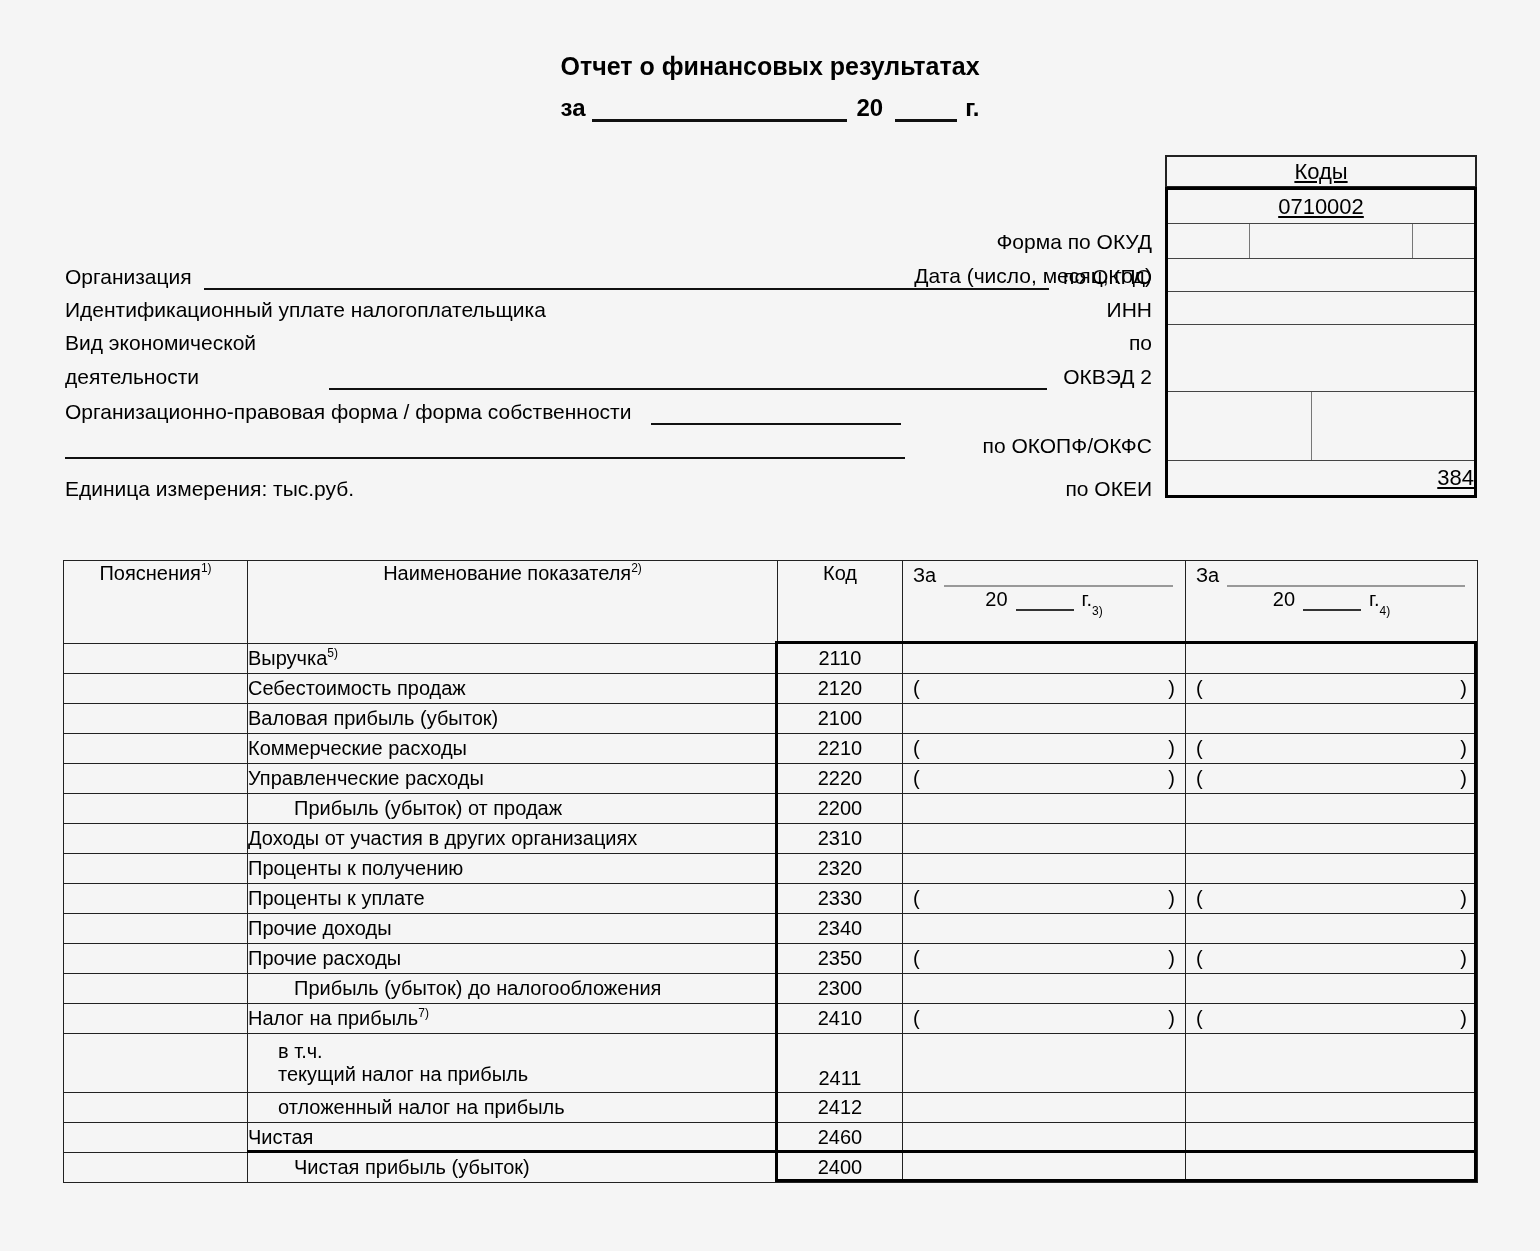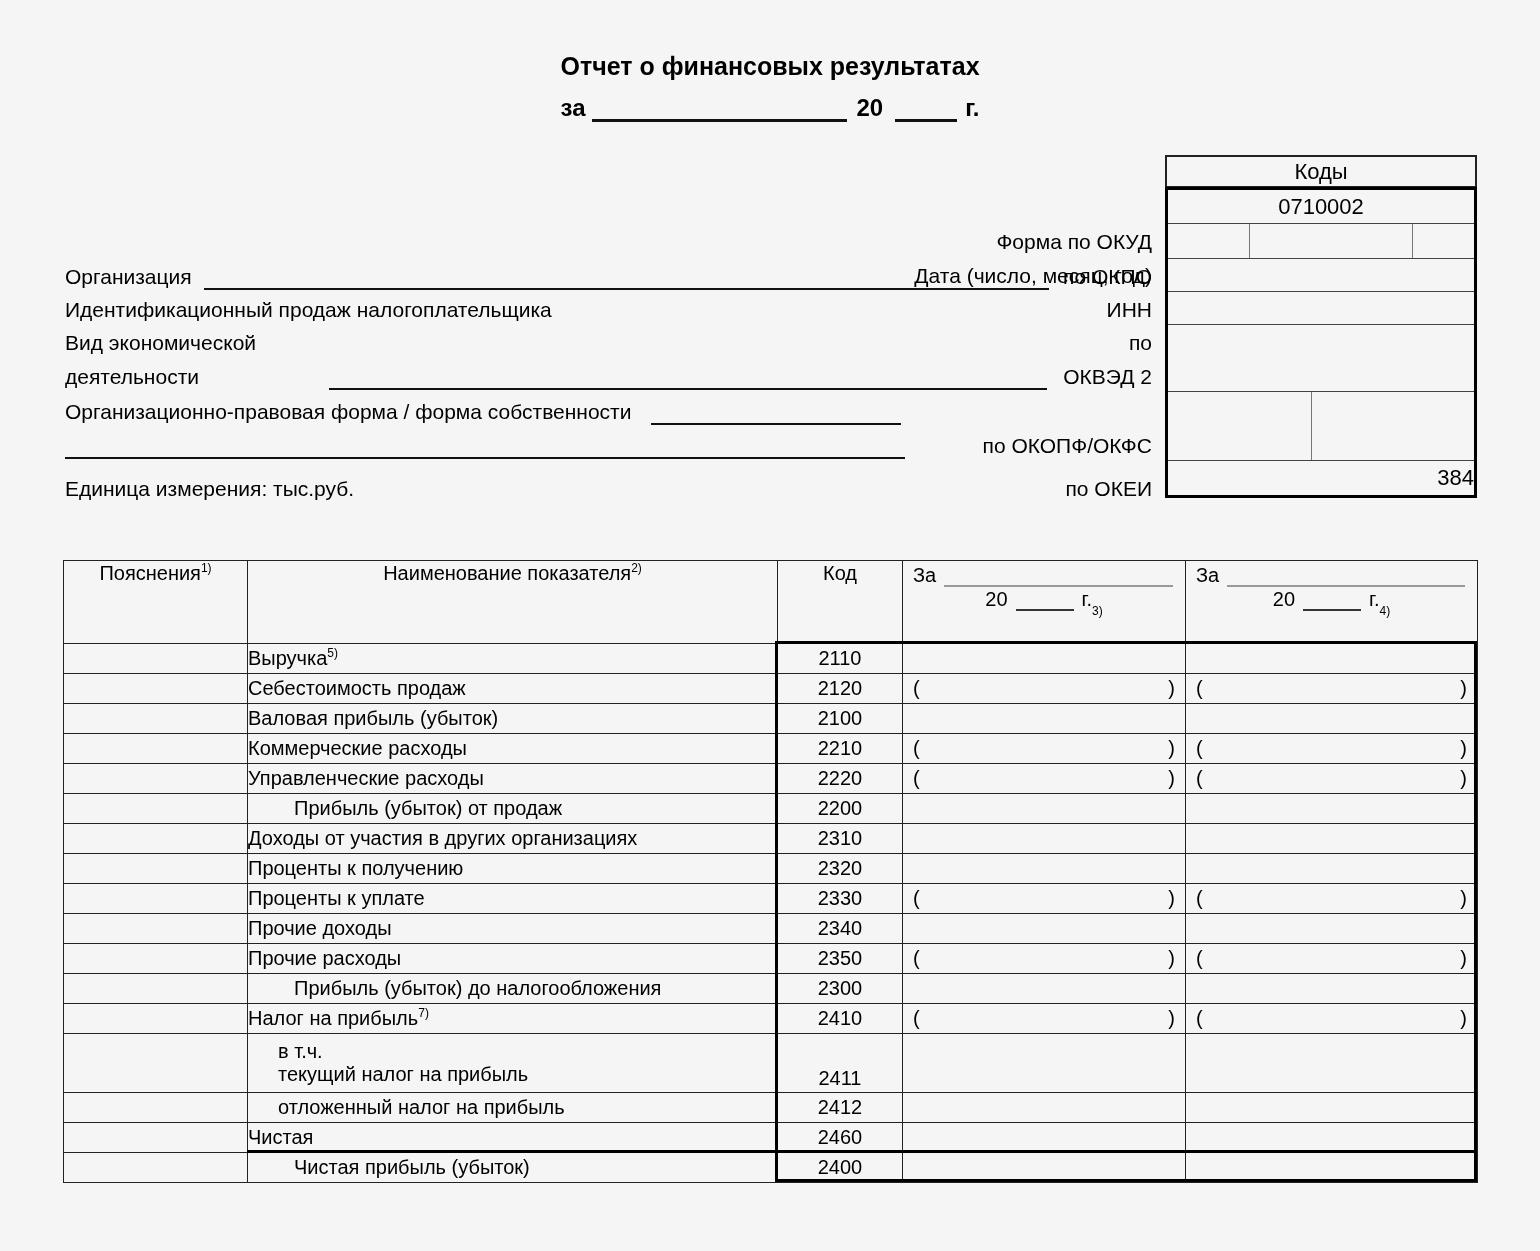--- a/index.html
+++ b/index.html
@@ -25,21 +25,21 @@
   
   .hrow {
     position: absolute; left: 65px; width: 1087px; height: 33px;
     display: flex; align-items: flex-end; font-size: 21px;
   }
   .hrow span { line-height: 26px; white-space: nowrap; }
   .fill { flex: 1; }
   .uline { border-bottom: 2px solid #111; height: 24px; }
   .r-end { justify-content: flex-end; margin-top: 32px; }
   
-  .codes { position: absolute; left: 1165px; top: 155px; width: 312px; font-size: 22px; }
+  .codes { position: absolute; left: 1165px; top: 155px; width: 312px; font-size: 22px; text-decoration: underline; }
   .codes .kody {
     height: 33px; border: 2px solid #222; text-align: center; line-height: 30px;
   }
   .codes .thickbox { border: 3px solid #000; margin-top: -1px; }
   .cb-row { border-bottom: 1px solid #444; position: relative; }
   .cb-row:last-child { border-bottom: none; }
   .cb-okud { height: 34px; text-align: center; line-height: 33px; }
   .cb-date { height: 35px; display: flex; }
   .cb-date .c1 { width: 82px; border-right: 1px solid #777; }
   .cb-date .c2 { width: 163px; border-right: 1px solid #777; }
@@ -98,21 +98,21 @@
 </div>
 <div class="hrow r-end" style="top:224px;justify-content:flex-end;">
   <span>Дата (число, месяц, год)</span>
 </div>
 <div class="hrow" style="top:257px;">
   <span>Организация</span>
   <span class="fill uline" style="margin:0 14px 0 12px;"></span>
   <span>по ОКПО</span>
 </div>
 <div class="hrow" style="top:290px;">
-  <span>Идентификационный продаж налогоплательщика</span>
+  <span>Идентификационный уплате налогоплательщика</span>
   <span class="fill"></span>
   <span>ИНН</span>
 </div>
 <div class="hrow" style="top:323px;">
   <span>Вид экономической</span>
   <span class="fill"></span>
   <span>по</span>
 </div>
 <div class="hrow" style="top:357px;">
   <span>деятельности</span>

